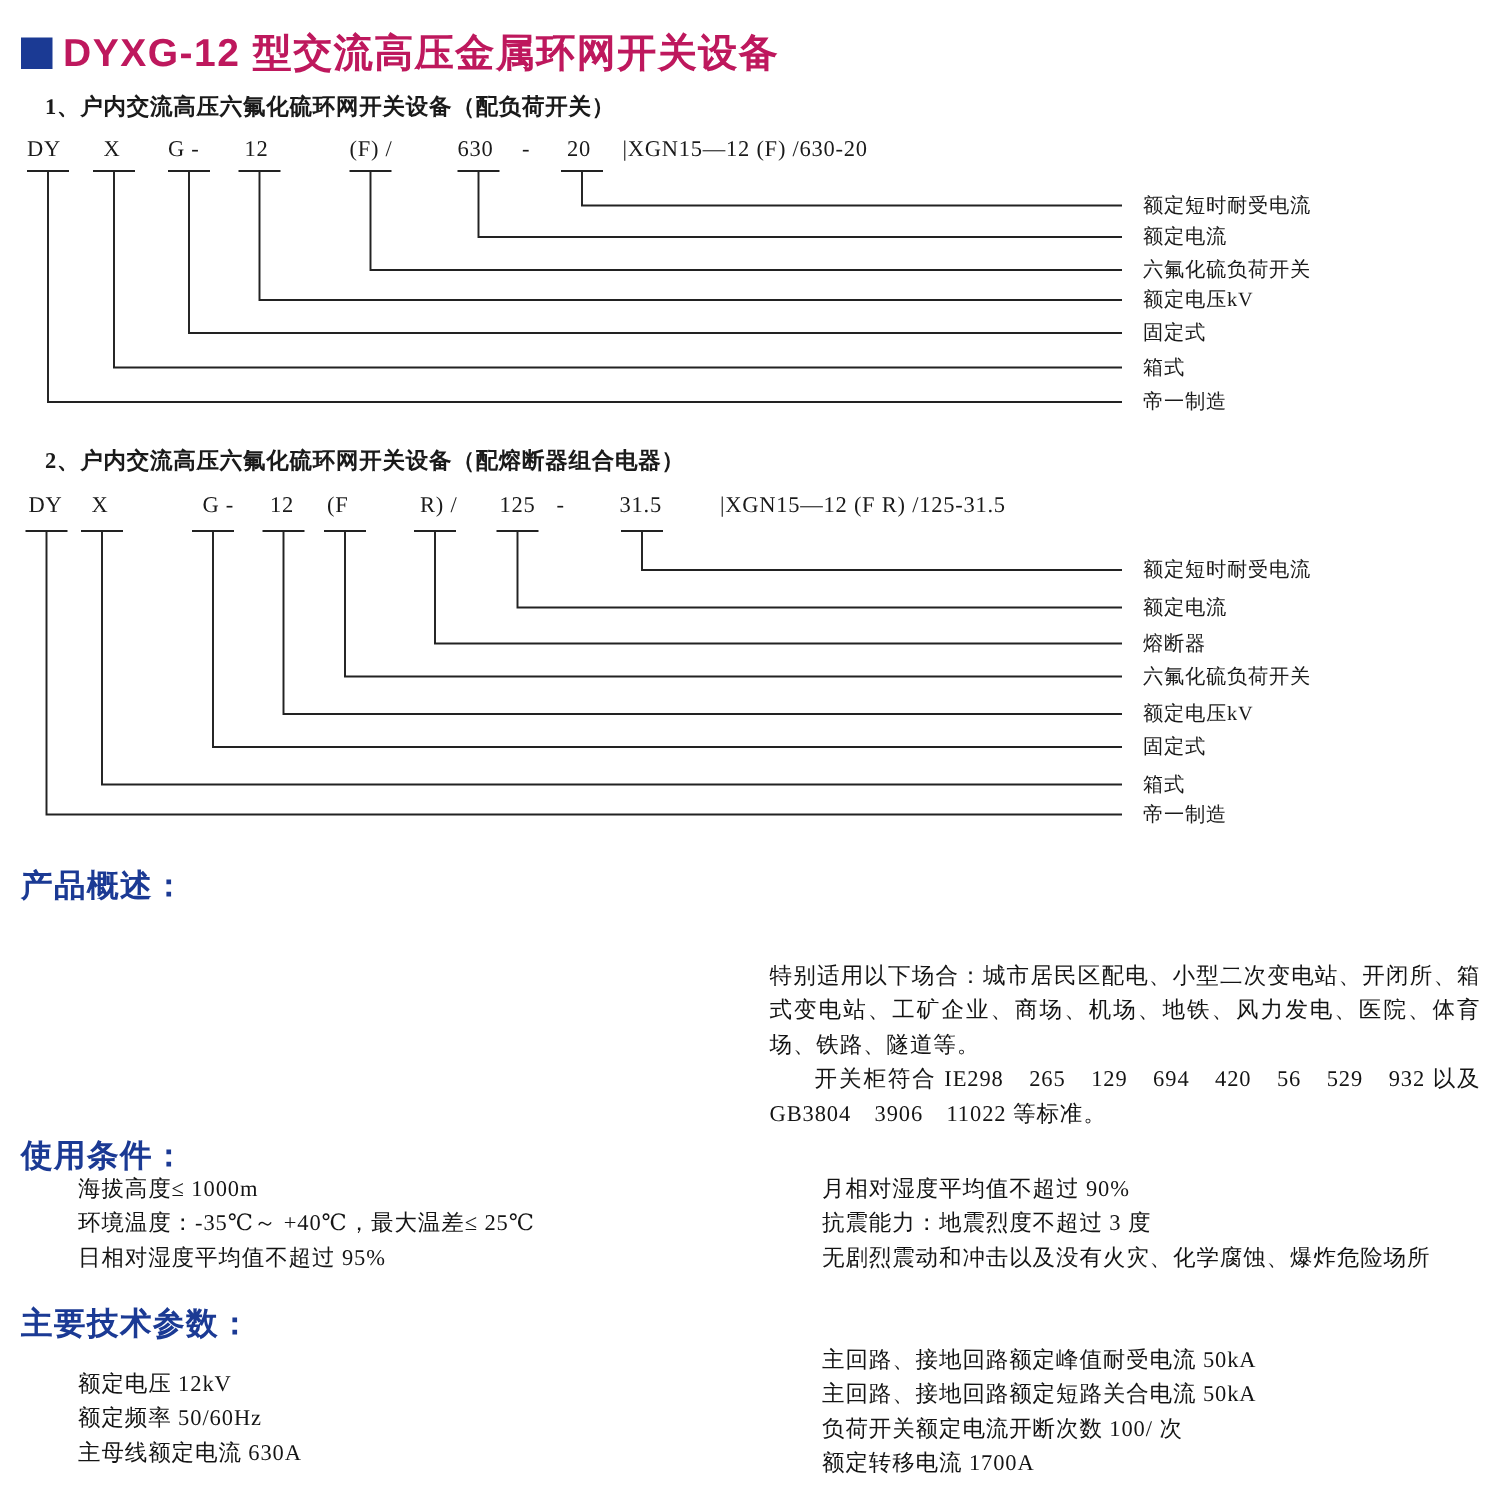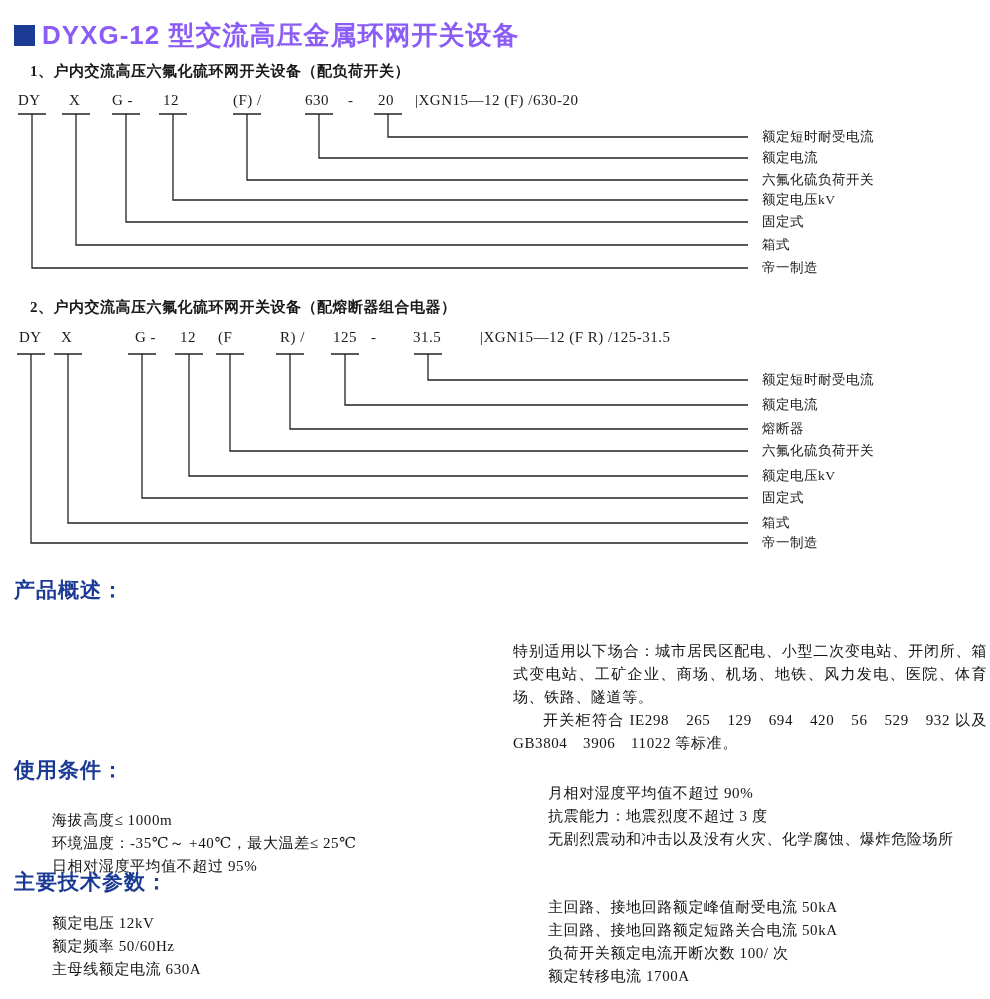--- a/index.html
+++ b/index.html
@@ -5,21 +5,21 @@
   html,body{margin:0;padding:0;background:#ffffff;}
   .page{
     position:relative;width:990px;height:999px;background:#fff;
     font-family:"Liberation Serif","DejaVu Serif",serif;color:#141414;overflow:hidden;
   }
   .abs{position:absolute;}
   
   .title-square{width:21px;height:21px;background:#1b3a94;}
   .page-title{
     font-family:"Liberation Sans","DejaVu Sans",sans-serif;
-    font-weight:700;font-size:26px;color:#8b5cf6;letter-spacing:1px;white-space:nowrap;
+    font-weight:700;font-size:26px;color:#be185d;letter-spacing:1px;white-space:nowrap;
   }
   
   .sub-heading{font-size:15px;font-weight:700;color:#1a1a1a;white-space:nowrap;letter-spacing:0.5px;}
   
   .diagram{position:absolute;left:0;width:868px;}
   .code-part{position:absolute;top:4px;font-size:15px;color:#1a1a1a;white-space:nowrap;letter-spacing:0.5px;}
   .dg-label{position:absolute;left:762px;font-size:13.5px;color:#1a1a1a;white-space:nowrap;letter-spacing:0.5px;}
   .dg-svg{position:absolute;left:0;top:0;}
   .dg-svg path{fill:none;stroke:#222;stroke-width:1.3;}
   
@@ -102,21 +102,21 @@
     <span class="dg-label" style="top:209px;">帝一制造</span>
   </div>
 
   <div class="abs blue-heading" style="left:14px;top:576px;">产品概述：</div>
   <div class="abs col" style="left:513px;top:602px;width:474px;margin-top:38px;">
     <p>特别适用以下场合：城市居民区配电、小型二次变电站、开闭所、箱式变电站、工矿企业、商场、机场、地铁、风力发电、医院、体育场、铁路、隧道等。</p>
     <p class="indent">开关柜符合 IE298　265　129　694　420　56　529　932 以及 GB3804　3906　11022 等标准。</p>
   </div>
 
   <div class="abs blue-heading" style="left:14px;top:756px;">使用条件：</div>
-  <div class="abs plain-list" style="left:52px;top:782px;margin-top:27px;">
+  <div class="abs plain-list" style="left:52px;top:782px;">
     <div>海拔高度≤ 1000m</div>
     <div>环境温度：-35℃～ +40℃，最大温差≤ 25℃</div>
     <div>日相对湿度平均值不超过 95%</div>
   </div>
   <div class="abs plain-list" style="left:548px;top:782px;">
     <div>月相对湿度平均值不超过 90%</div>
     <div>抗震能力：地震烈度不超过 3 度</div>
     <div>无剧烈震动和冲击以及没有火灾、化学腐蚀、爆炸危险场所</div>
   </div>
 

